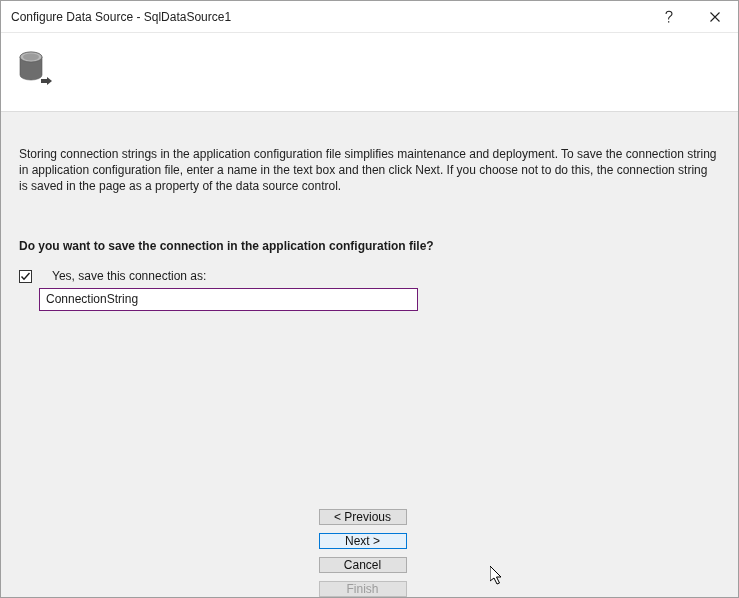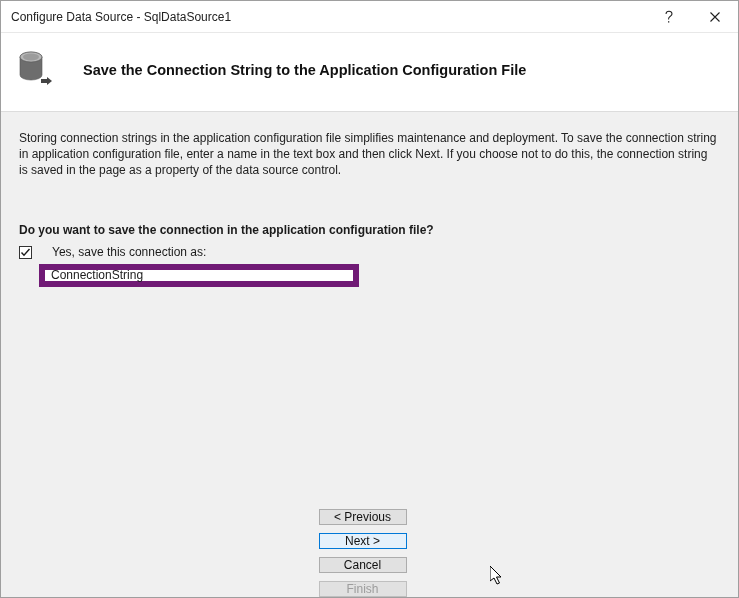--- a/index.html
+++ b/index.html
@@ -40,39 +40,39 @@
   }
   .db-icon { width: 34px; height: 38px; flex: 0 0 auto; }
   .header-title {
     font-size: 14.5px; font-weight: 600; color: #111;
   }
   .body {
     flex: 1;
     background: #f0f0f0;
     padding: 18px 18px 10px 18px;
   }
-  .intro { font-size: 12px; color: #222; line-height: 1.35; max-width: 700px; }
+  .intro { font-size: 12px; color: #222; line-height: 1.35; max-width: 700px; margin-top: 16px; }
   .spacer { height: 44px; }
-  .prompt { font-size: 12px; font-weight: 600; margin-bottom: 8px; }
+  .prompt { font-size: 12px; font-weight: 600; margin-bottom: 16px; }
   .check-row {
     display: flex; align-items: flex-end; gap: 20px;
     margin-bottom: 5px;
   }
   .checkbox {
     width: 13px; height: 13px;
     border: 1px solid #333;
     background: #fff;
     display: flex; align-items: center; justify-content: center;
   }
   .checkbox svg { display:block; }
   .check-label { font-size: 12px; }
   .textbox {
-    width: 320px; height: 23px;
+    width: 379px; height: 23px;
     background: #fff;
-    border: 6px solid #701a75;
+    border: 1px solid #701a75;
     padding: 2px 6px;
     font-size: 12px;
     margin-left: 20px;
     display: flex; align-items: center;
   }
   .footer {
     height: 52px;
     background: #f0f0f0;
     display: flex; align-items: center; justify-content: flex-end;
     gap: 8px;
@@ -128,21 +128,20 @@
     <div class="db-icon">
       <svg width="34" height="38" viewBox="0 0 34 38">
         <ellipse cx="12" cy="6" rx="11" ry="5" fill="#888" stroke="#555" stroke-width="0.6"></ellipse>
         <path d="M1 6 v18 a11 5 0 0 0 22 0 V6" fill="#6d6d6d" stroke="#555" stroke-width="0.6"></path>
         <ellipse cx="12" cy="6" rx="11" ry="5" fill="#b8b8b8" stroke="#555" stroke-width="0.6"></ellipse>
         <ellipse cx="12" cy="6" rx="8" ry="3.4" fill="#9c9c9c"></ellipse>
         <path d="M22 28 h6 v4 h-6 z" fill="#444"></path>
         <path d="M28 26 l5 4 -5 4 z" fill="#444"></path>
       </svg>
     </div>
-    <div class="header-title">Save the Connection String to the Application Configuration File</div>
   </div>
 
   <div class="body">
     <div class="intro">Storing connection strings in the application configuration file simplifies maintenance and deployment. To save the connection string in application configuration file, enter a name in the text box and then click Next. If you choose not to do this, the connection string is saved in the page as a property of the data source control.</div>
     <div class="spacer"></div>
     <div class="prompt">Do you want to save the connection in the application configuration file?</div>
     <div class="check-row">
       <div class="checkbox">
         <svg width="11" height="11" viewBox="0 0 11 11">
           <path d="M1.5 5.5 L4 8.2 L9.5 2" stroke="#1b1b1b" stroke-width="1.4" fill="none"></path>

